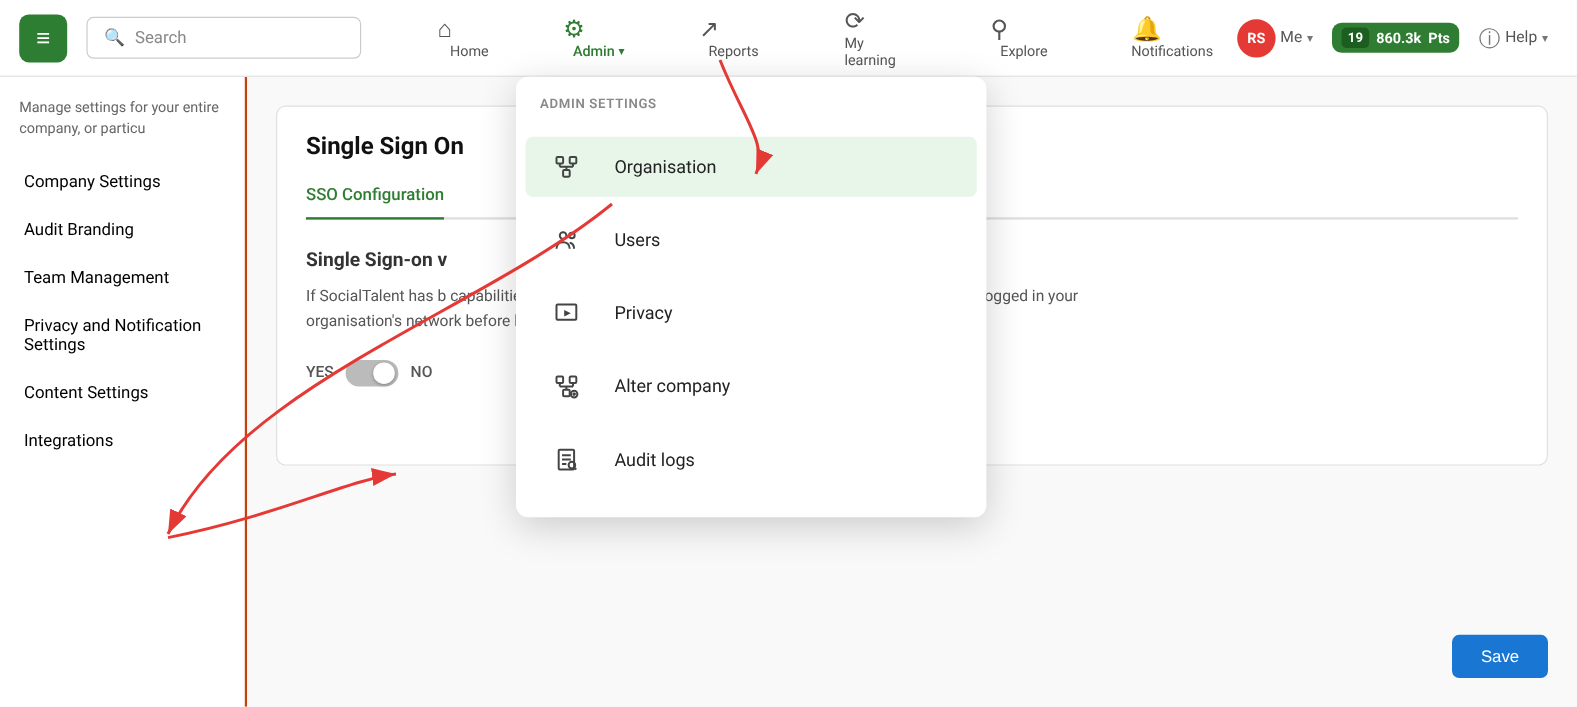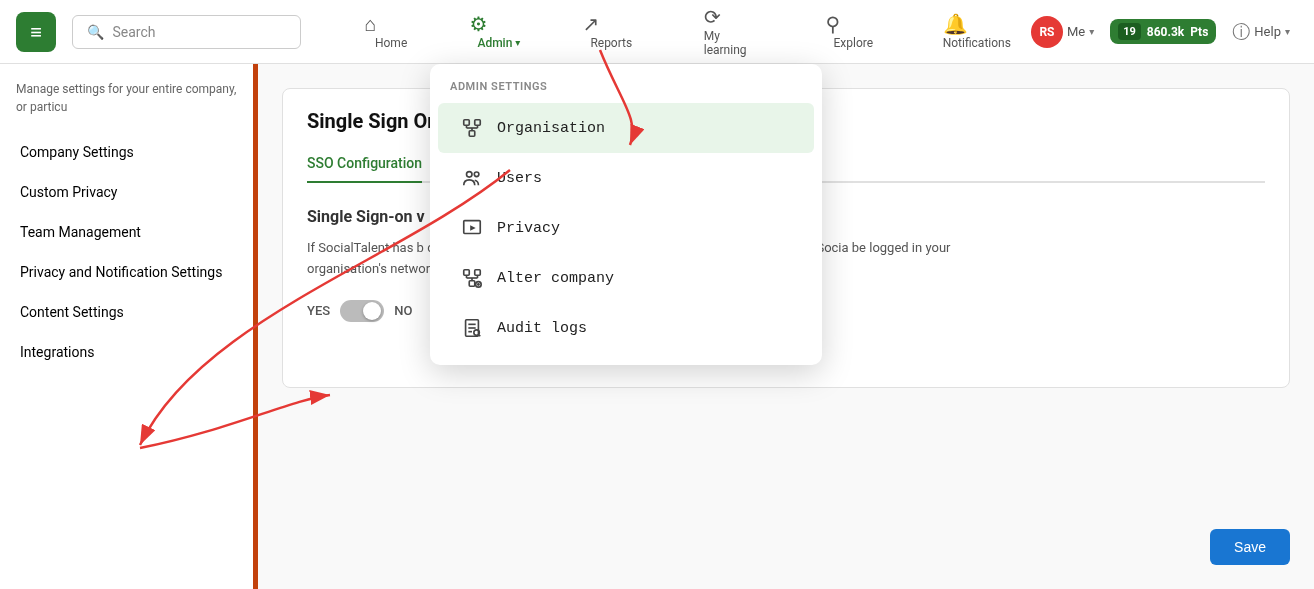--- a/index.html
+++ b/index.html
@@ -130,23 +130,23 @@
     }
 
     
     .page-layout {
       display: flex;
       height: calc(100vh - 64px);
     }
 
     
     .sidebar {
-      width: 258px;
+      width: 206px;
       background: #fff;
-      border-right: 5px solid #c2410c;
+      border-right: 2px solid #c2410c;
       padding: 16px 0;
       flex-shrink: 0;
     }
     .sidebar-description {
       font-size: 12px;
       color: #666;
       padding: 0 16px 16px;
       line-height: 1.5;
     }
     .sidebar-item {
@@ -275,28 +275,27 @@
       font-size: 11px;
       font-weight: 600;
       color: #888;
       text-transform: uppercase;
       letter-spacing: 0.05em;
       padding: 0 20px 10px;
     }
     .dropdown-item {
       display: flex;
       align-items: center;
-      gap: 11px;
+      gap: 26px;
       padding: 11px 20px;
       cursor: pointer;
       font-size: 15px;
       color: #222;
       border-radius: 6px;
-      margin: 0 8px;
-      font-family: Liberation Mono, monospace;
+      margin: 11px 8px;
     }
     .dropdown-item.selected { background: #e8f5e9; }
     .dropdown-icon {
       width: 28px;
       height: 28px;
       display: flex;
       align-items: center;
       justify-content: center;
       font-size: 18px;
       color: #444;
@@ -453,21 +452,21 @@
 
 <div class="page-layout">
 
   <aside class="sidebar">
     <p class="sidebar-description">Manage settings for your entire company, or particu</p>
 
     <div class="sidebar-item">
       <span>Company Settings</span>
     </div>
     <div class="sidebar-item">
-      <span>Custom Privacy</span>
+      <span>Audit Branding</span>
     </div>
     <div class="sidebar-item">
       <span>Team Management</span>
     </div>
     <div class="sidebar-item">
       <span>Privacy and Notification Settings</span>
     </div>
     <div class="sidebar-item">
       <span>Content Settings</span>
     </div>

